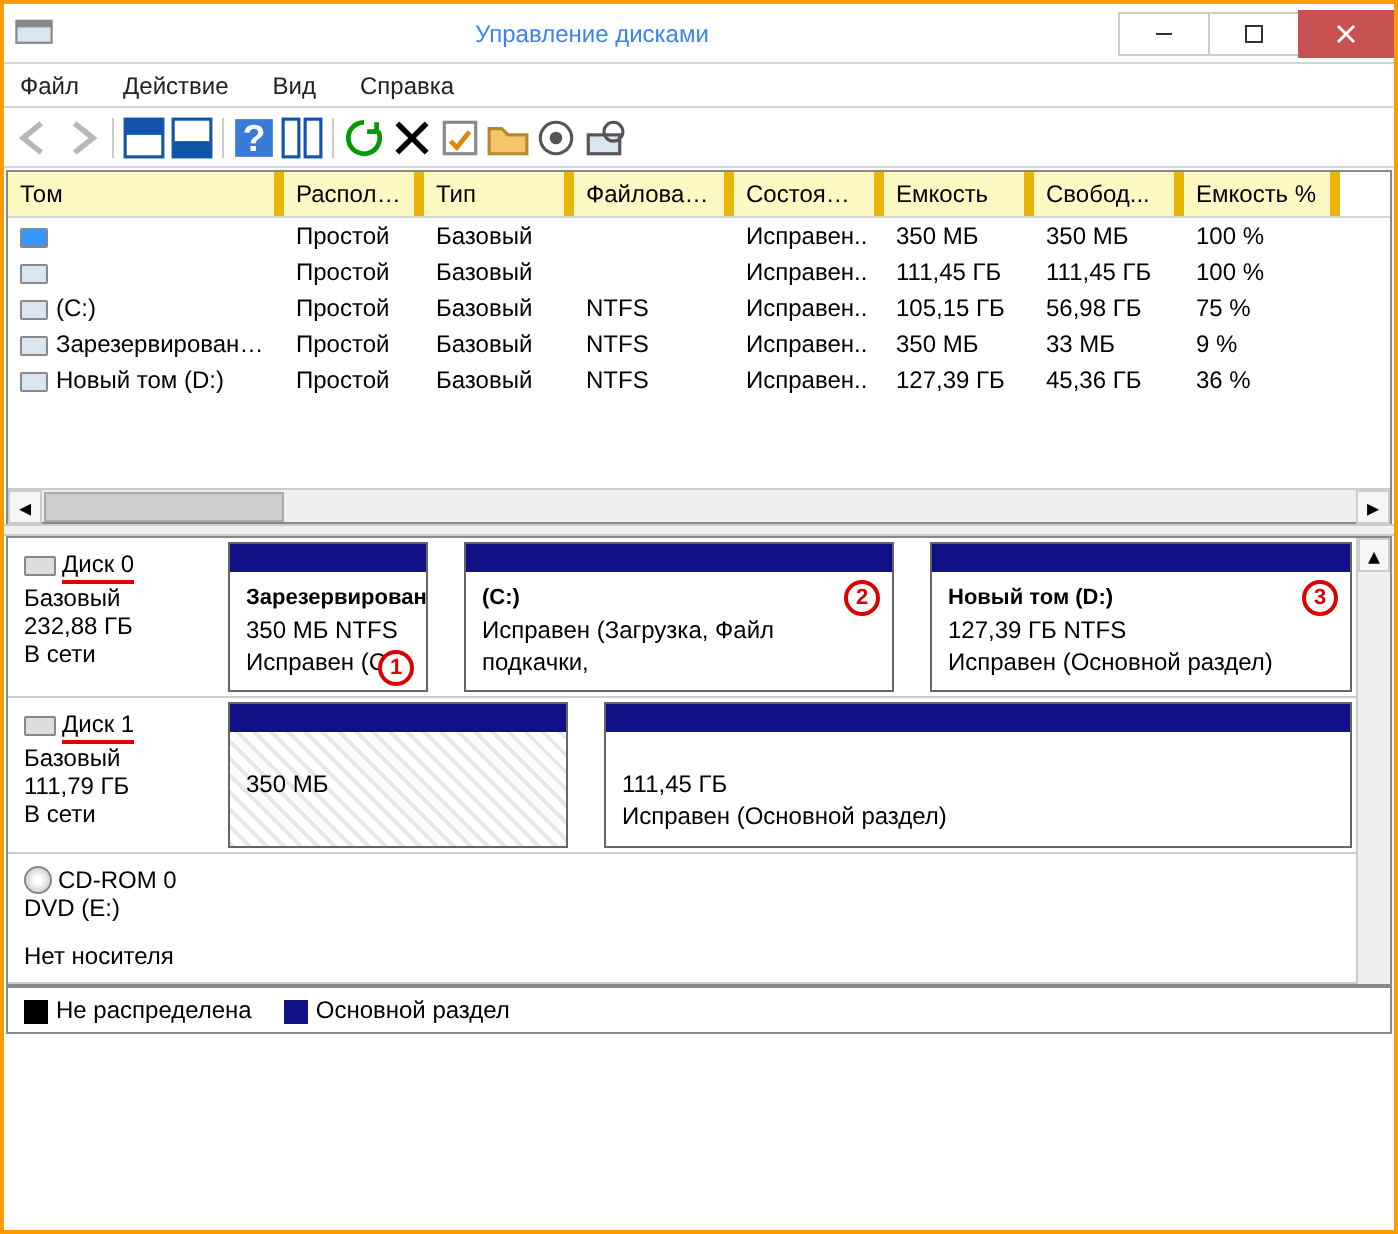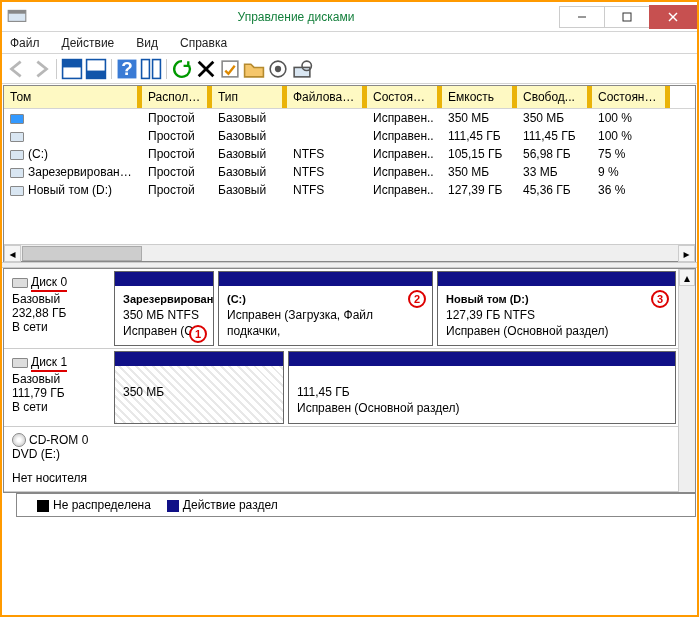--- a/index.html
+++ b/index.html
@@ -1,19 +1,19 @@
 <!DOCTYPE html>
 <html><head>
 <meta charset="utf-8">
 <style>
 *{box-sizing:border-box;margin:0;padding:0;font-family:"Segoe UI",Tahoma,sans-serif;font-size:12px}
 body{background:#fff;width:699px;height:617px;border:2px solid #ff9a00;overflow:hidden}
 .titlebar{height:30px;background:#fff;display:flex;align-items:center;border-bottom:1px solid #d4d4d4}
 .titlebar .sys-icon{width:22px;height:22px;margin:0 4px}
-.titlebar .title{flex:1;text-align:center;color:#15803d}
+.titlebar .title{flex:1;text-align:center;color:#3b82f6}
 .winbtn{width:46px;height:22px;display:flex;align-items:center;justify-content:center;border:1px solid #ccc;margin-left:-1px;background:#fff}
 .winbtn.close{background:#c75050;color:#fff;border:none;width:48px;height:24px}
 .winbtn svg{width:10px;height:10px}
 .menubar{height:22px;display:flex;align-items:center;padding:0 8px;gap:22px;border-bottom:1px solid #d4d4d4}
 .menubar span{color:#222}
 .toolbar{height:30px;display:flex;align-items:center;padding:0 4px;gap:2px;border-bottom:1px solid #d4d4d4}
 .tbtn{width:22px;height:22px;display:flex;align-items:center;justify-content:center}
 .tbtn.dis svg{opacity:.35}
 .tsep{width:1px;height:20px;background:#ccc;margin:0 2px}
 .table-wrap{border:1px solid #888;margin:1px 1px 0 1px}
@@ -32,30 +32,30 @@
 .splitter{height:6px;background:#f0f0f0;border-top:1px solid #ccc;border-bottom:1px solid #ccc}
 .diskpane{background:#fff;border:1px solid #888;margin:0 1px;padding-right:17px;position:relative}
 .vscroll{position:absolute;right:0;top:0;bottom:0;width:17px;background:#efefef;border-left:1px solid #ccc}
 .vscroll .sbtn{height:17px;background:#f5f5f5;border:1px solid #ccc;display:flex;align-items:center;justify-content:center}
 .disk-row{display:flex;border-bottom:1px solid #ccc}
 .disk-info{width:108px;padding:6px 8px}
 .disk-name{font-weight:normal}
 .underline-red{border-bottom:2px solid #d00;display:inline-block;padding-bottom:1px}
 .disk-icon{display:inline-block;width:16px;height:10px;background:#ddd;border:1px solid #888;border-radius:1px;margin-right:3px;vertical-align:middle}
 .dvd-icon{display:inline-block;width:14px;height:14px;border:1px solid #888;border-radius:50%;margin-right:3px;vertical-align:middle;background:radial-gradient(circle,#fff 20%,#ddd 60%)}
-.disk-parts{flex:1;display:flex;gap:4px;padding:2px}
+.disk-parts{flex:1;display:flex;gap:18px;padding:2px}
 .part{border:1px solid #666;display:flex;flex-direction:column}
 .part-header{height:14px;background:#101087}
 .part-body{flex:1;padding:6px 8px;background:#fff;position:relative;font-size:11px;line-height:1.35}
 .hatch{background:repeating-linear-gradient(45deg,#e8e8e8 0,#e8e8e8 2px,#fff 2px,#fff 6px)}
 .part-title{font-weight:bold;font-size:11px}
 .circ{position:absolute;width:18px;height:18px;border:2px solid #d00;border-radius:50%;color:#d00;font-weight:bold;display:flex;align-items:center;justify-content:center;font-size:11px;right:6px;top:4px;background:#fff}
 .circ.low{top:auto;bottom:2px}
 .disk-empty{height:40px}
-.legend{border:1px solid #888;margin:0 1px 1px 14px;padding:4px 20px;display:flex;gap:16px;align-items:center;background:#fff}
+.legend{border:1px solid #888;margin:0 1px 1px 1px;padding:4px 8px;display:flex;gap:16px;align-items:center;background:#fff}
 .lg-sw{width:12px;height:12px;display:inline-block;margin-right:4px;vertical-align:middle}
 .lg-black{background:#000}
 .lg-blue{background:#101087}
 .spacer{height:45px}
 </style>
 </head>
 <body>
 
 <div class="titlebar">
   <span class="sys-icon">
@@ -167,21 +167,21 @@
 
 <div class="table-wrap">
   <div class="thead">
     <div class="th c0">Том</div>
     <div class="th c1">Располо...</div>
     <div class="th c2">Тип</div>
     <div class="th c3">Файловая с...</div>
     <div class="th c4">Состояние</div>
     <div class="th c5">Емкость</div>
     <div class="th c6">Свобод...</div>
-    <div class="th c7">Состояние %</div>
+    <div class="th c7">Емкость %</div>
   </div>
   <div class="tbody" id="tbody">
       <div class="tr">
         <div class="td c0"><span class="vol-icon sel"></span></div>
         <div class="td c1">Простой</div>
         <div class="td c2">Базовый</div>
         <div class="td c3"></div>
         <div class="td c4">Исправен..</div>
         <div class="td c5">350 МБ</div>
         <div class="td c6">350 МБ</div>
@@ -315,14 +315,14 @@
     </div>
     <div class="disk-parts">
         <div class="disk-empty"></div>
       </div>
   </div>
 
 </div>
 
 <div class="legend">
   <span><span class="lg-sw lg-black"></span><span>Не распределена</span></span>
-  <span><span class="lg-sw lg-blue"></span><span>Действие раздел</span></span>
+  <span><span class="lg-sw lg-blue"></span><span>Основной раздел</span></span>
 </div>
 
 </body></html>

